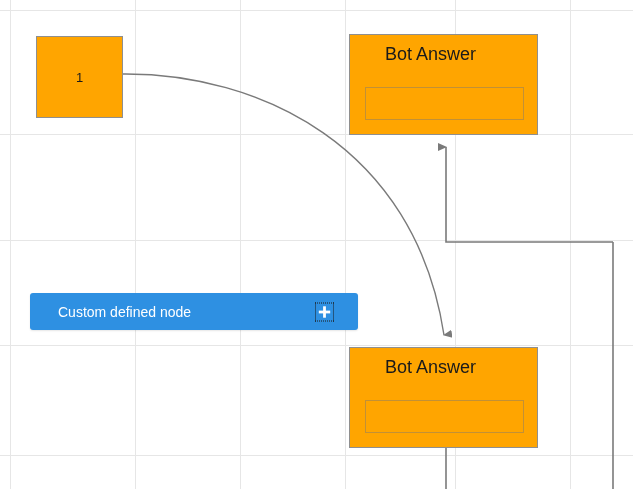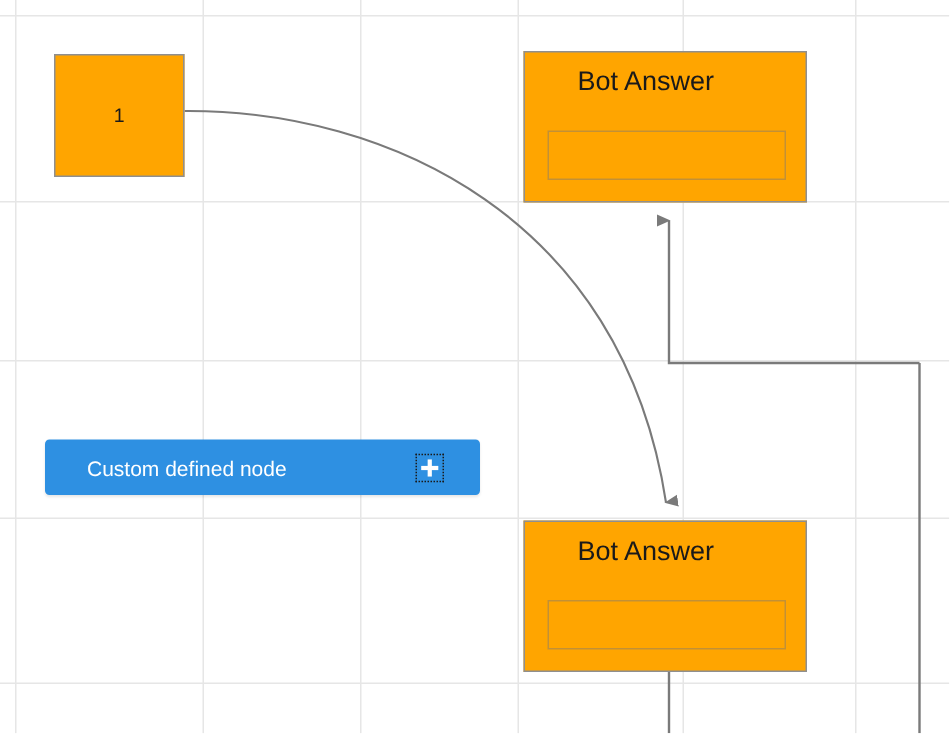--- a/index.html
+++ b/index.html
@@ -82,21 +82,21 @@
     box-sizing: border-box;
     border: 1px solid #c9a34a;
     border-color: rgba(120,120,120,0.45);
     background: transparent;
   }
   
   #palette-bar {
     position: absolute;
     left: 30px;
     top: 293px;
-    width: 290px;
+    width: 328px;
     height: 37px;
     background: #2e90e2;
     border-radius: 3px;
     box-shadow: 0 1px 2px rgba(0,0,0,0.10);
   }
   #palette-label {
     position: absolute;
     left: 28px;
     top: 50%;
     transform: translateY(-50%);

